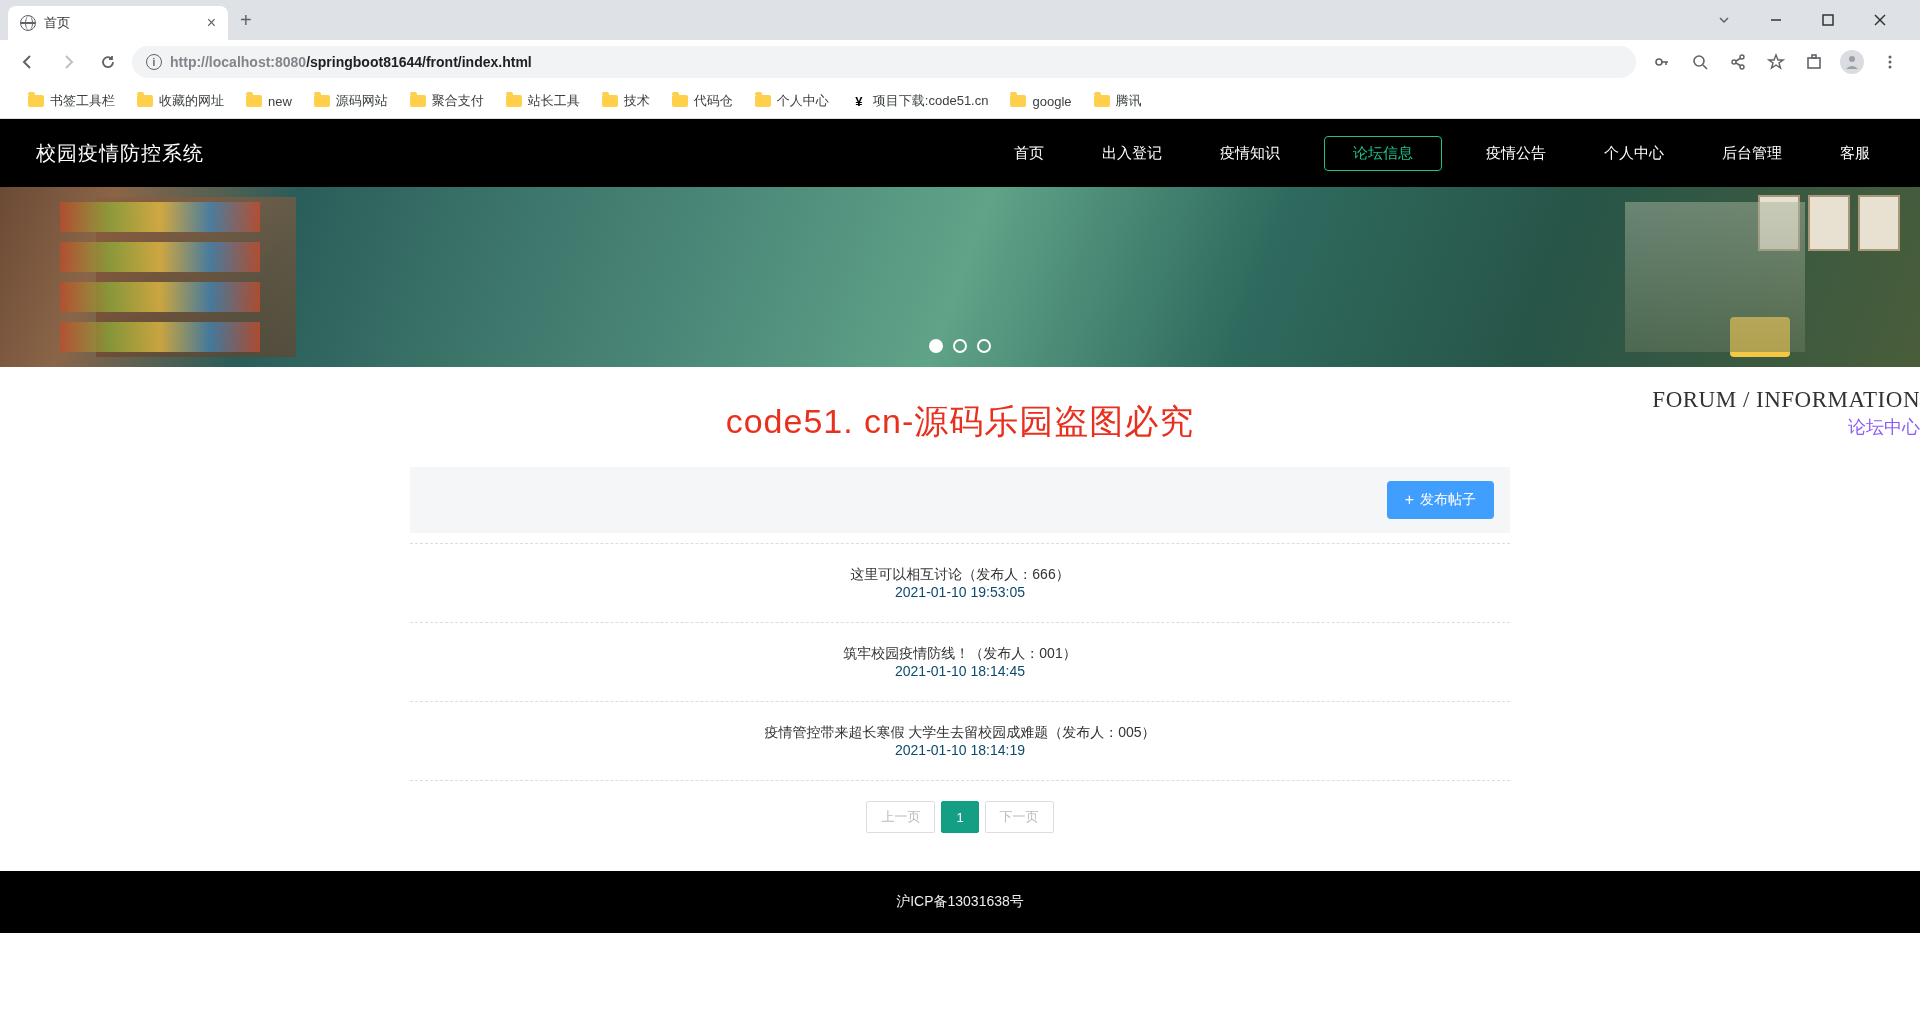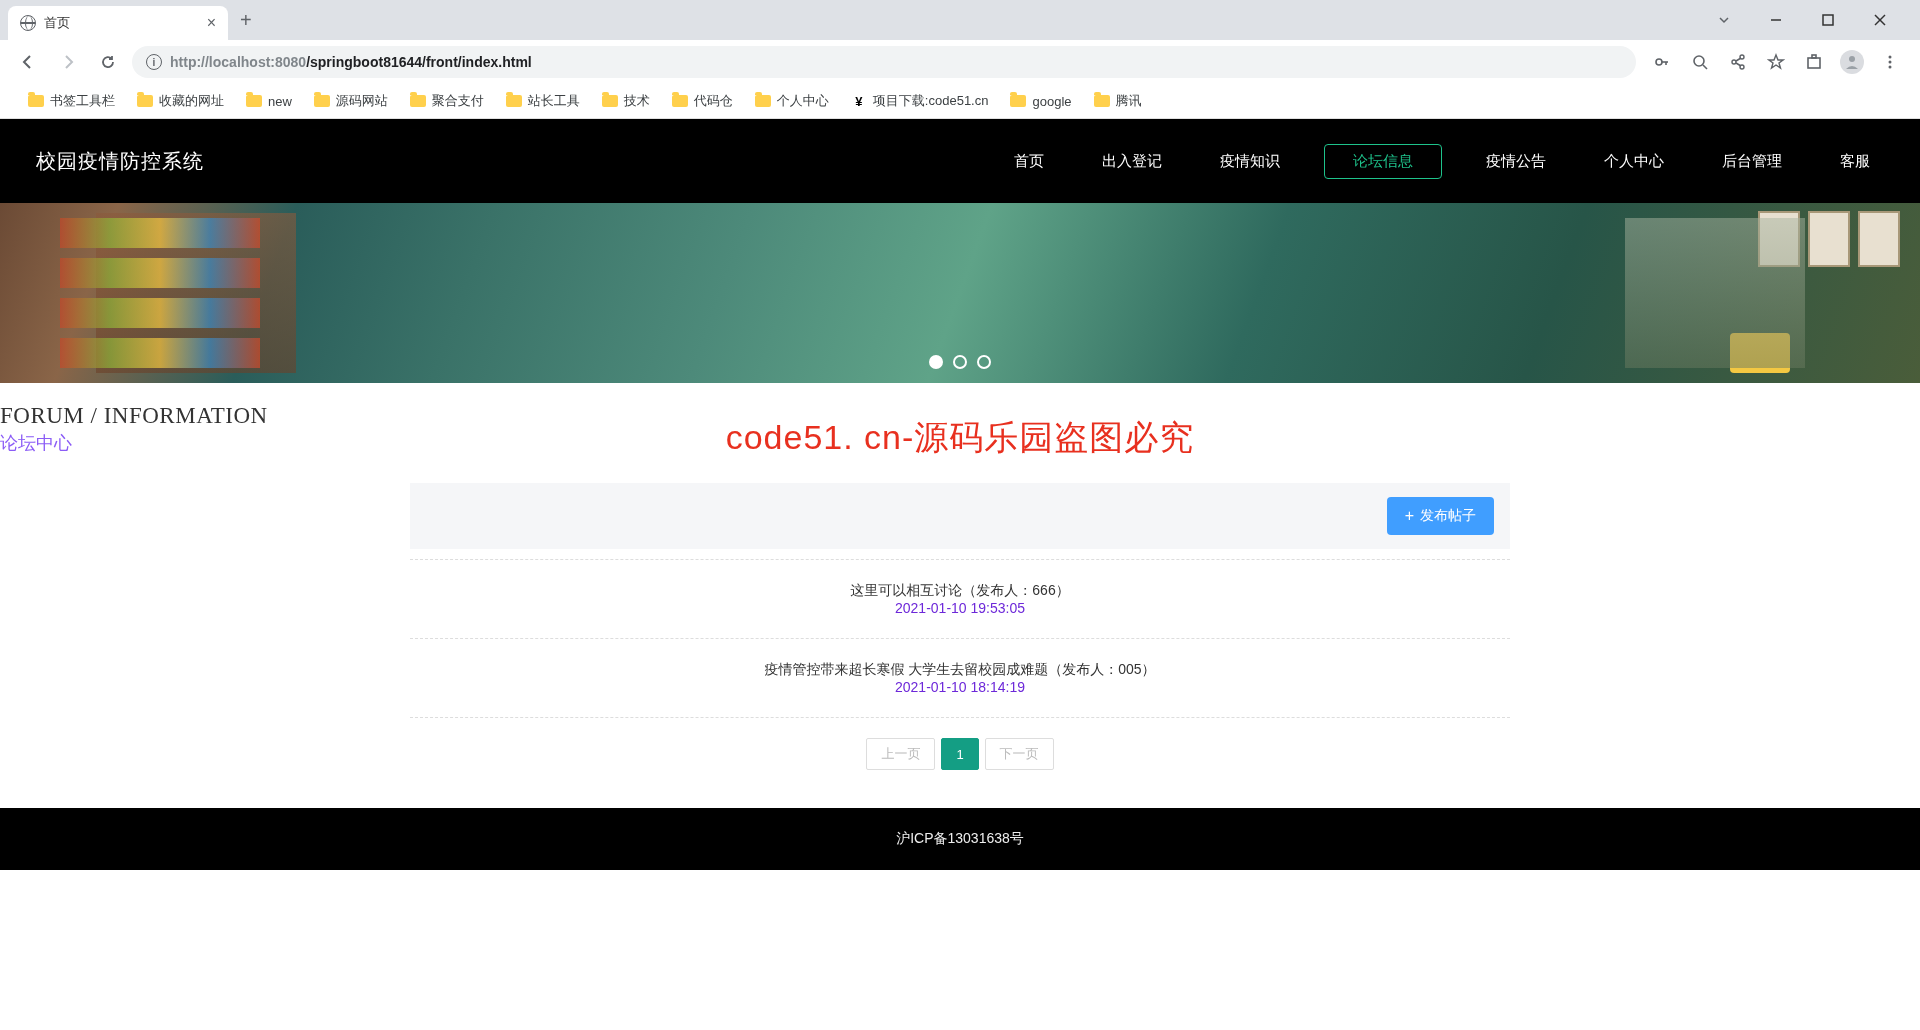--- a/index.html
+++ b/index.html
@@ -30,55 +30,55 @@
 .avatar { width: 28px; height: 28px; background: #dadce0; border-radius: 50%; display: flex; align-items: center; justify-content: center; color: #5f6368; }
 
 
 .bookmarks { display: flex; align-items: center; height: 34px; padding: 0 28px; gap: 22px; font-size: 13px; }
 .bk { display: flex; align-items: center; gap: 6px; color: #3c4043; cursor: pointer; }
 .folder { width: 16px; height: 12px; background: #ffd04c; border-radius: 2px; position: relative; }
 .folder::before { content: ""; position: absolute; top: -3px; left: 0; width: 7px; height: 3px; background: #ffd04c; border-radius: 2px 2px 0 0; }
 .bk-icon { width: 16px; height: 16px; display: flex; align-items: center; justify-content: center; font-weight: bold; color: #000; }
 
 
-.site-nav { background: #000; height: 84px; display: flex; align-items: center; padding: 0 36px; color: #fff; }
+.site-nav { background: #000; height: 68px; display: flex; align-items: center; padding: 0 36px; color: #fff; }
 .brand { font-size: 20px; letter-spacing: 1px; }
 .nav-links { margin-left: auto; display: flex; gap: 30px; font-size: 15px; }
 .nav-links a { color: #fff; text-decoration: none; padding: 8px 14px; cursor: pointer; }
 .nav-links a.active { color: #1ec28b; border: 1px solid #1ec28b; border-radius: 4px; padding: 7px 28px; }
 
 
 .banner { height: 180px; position: relative; overflow: hidden; background: linear-gradient(110deg, #6b4a35 0%, #8a6548 6%, #2a5d5a 15%, #3a7268 25%, #4d8a7a 38%, #5fa388 50%, #2f6a5e 65%, #275548 80%, #4a5d3a 100%); }
 .banner::before { content: ""; position: absolute; left: 5%; top: 10px; width: 200px; height: 160px; background: linear-gradient(180deg, #8b5a3c 0%, #6b4028 100%); opacity: 0.6; }
 .banner::after { content: ""; position: absolute; right: 6%; top: 15px; width: 180px; height: 150px; background: linear-gradient(180deg, #a8b4a0 0%, #6a7a5f 100%); opacity: 0.5; }
 .carousel-dots { position: absolute; bottom: 14px; left: 50%; transform: translateX(-50%); display: flex; gap: 10px; }
 .carousel-dots span { width: 14px; height: 14px; border: 2px solid #fff; border-radius: 50%; cursor: pointer; }
 .carousel-dots span.active { background: #fff; }
 .bookshelf { position: absolute; left: 60px; top: 10px; width: 200px; height: 160px; display: flex; flex-direction: column; justify-content: space-around; }
 .shelf { height: 30px; background: linear-gradient(90deg, #c4482a, #8fb339, #f4c842, #3a8bc4, #d14a2a); opacity: 0.7; }
 .lightbox { position: absolute; right: 130px; bottom: 10px; width: 60px; height: 40px; background: #f4c842; border-radius: 4px; }
 .posters { position: absolute; right: 20px; top: 8px; display: flex; gap: 8px; }
 .poster { width: 42px; height: 56px; background: #e8e0d0; border: 2px solid #a89878; }
 
 
-.section-head { text-align: left; padding: 20px 0 10px; position: relative; }
+.section-head { text-align: right; padding: 20px 0 10px; position: relative; }
 .section-head .en { font-family: Georgia, serif; font-size: 23px; color: #333; letter-spacing: 0.5px; }
 .section-head .zh { font-size: 18px; color: #8b5cf6; margin-top: 2px; }
 .watermark { position: absolute; top: 32px; left: 50%; transform: translateX(-50%); font-size: 34px; color: #e8301f; font-family: "SimHei", sans-serif; white-space: nowrap; letter-spacing: 1px; pointer-events: none; }
 
 
 .content { width: 1100px; margin: 0 auto; }
 .action-bar { background: #f5f6f8; padding: 14px 16px; display: flex; justify-content: flex-end; margin-top: 18px; margin-bottom: 10px; }
 .publish-btn { background: #409eff; color: #fff; border: none; padding: 10px 18px; border-radius: 4px; font-size: 14px; cursor: pointer; display: flex; align-items: center; gap: 6px; }
 .publish-btn .plus { font-size: 16px; }
 
 .post-list { border-top: 1px dashed #ddd; }
 .post-row { display: flex; justify-content: space-between; align-items: center; padding: 22px 4px; border-bottom: 1px dashed #ddd; font-size: 14px; color: #333; cursor: pointer; flex-direction: column; }
 .post-row .ptitle { }
-.post-row .ptime { color: #6d28d9; }
+.post-row .ptime { color: #0c4a6e; }
 
 .pagination { display: flex; justify-content: center; gap: 6px; padding: 20px 0; }
 .pg-btn { border: 1px solid #ddd; background: #fff; padding: 6px 14px; font-size: 13px; color: #666; cursor: pointer; border-radius: 2px; }
 .pg-btn.current { background: #149e84; border-color: #149e84; color: #fff; }
 .pg-btn.disabled { color: #bbb; }
 
 
 .footer { background: #000; color: #eee; text-align: center; padding: 22px 0; font-size: 14px; margin-top: 18px; }
 
 svg { display: block; }
@@ -289,20 +289,24 @@
       <span>发布帖子</span>
     </button>
   </div>
 
   <div class="post-list">
     <div class="post-row">
       <span class="ptitle">这里可以相互讨论（发布人：666）</span>
       <span class="ptime">2021-01-10 19:53:05</span>
     </div>
     <div class="post-row">
+      <span class="ptitle">筑牢校园疫情防线！（发布人：001）</span>
+      <span class="ptime">2021-01-10 18:14:45</span>
+    </div>
+    <div class="post-row">
       <span class="ptitle">疫情管控带来超长寒假 大学生去留校园成难题（发布人：005）</span>
       <span class="ptime">2021-01-10 18:14:19</span>
     </div>
   </div>
 
   <div class="pagination">
     <button class="pg-btn disabled">上一页</button>
     <button class="pg-btn current">1</button>
     <button class="pg-btn disabled">下一页</button>
   </div>

